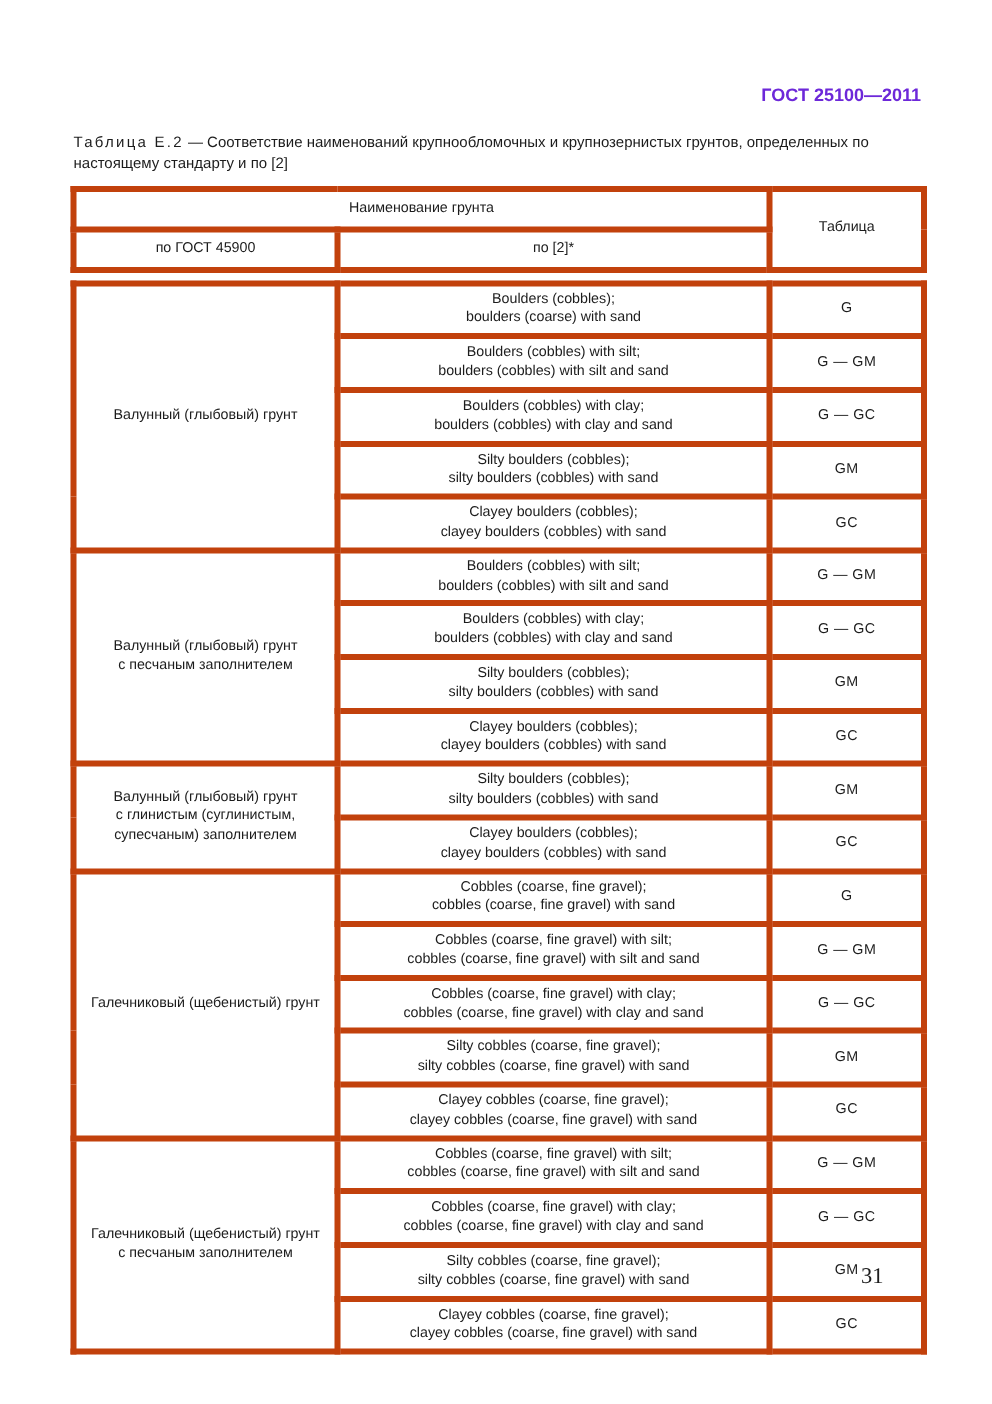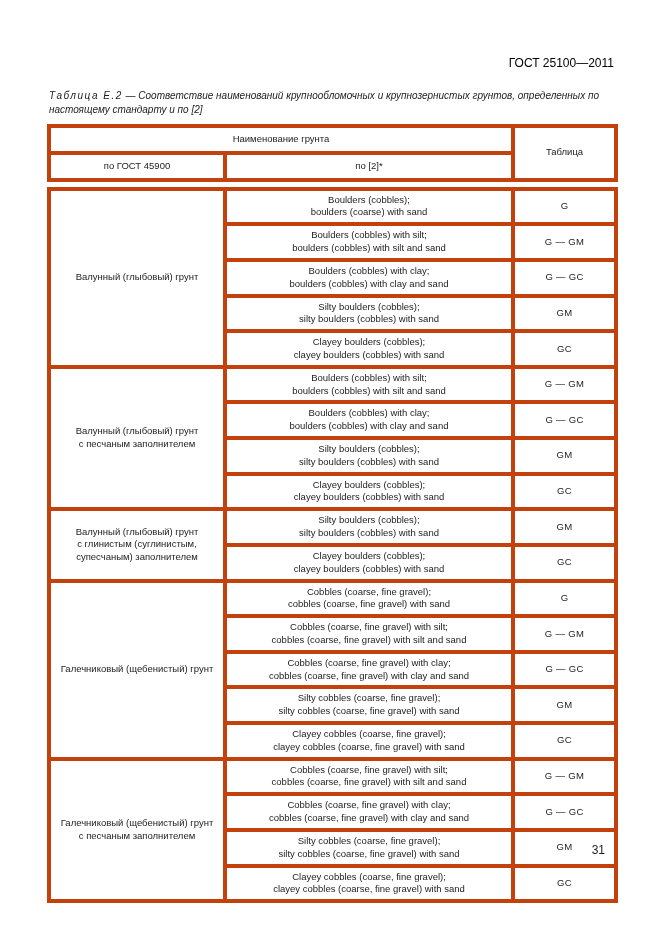--- a/index.html
+++ b/index.html
@@ -14,33 +14,32 @@
     background: #ffffff;
     font-family: "Liberation Sans", sans-serif;
     color: #1c1c1c;
     overflow: hidden;
   }
   .doc-header {
     position: absolute;
     top: 56px;
     right: 47px;
     font-size: 12px;
-    font-weight: normal;
-    color: #000000;
+    font-weight: bold;
+    color: #6d28d9;
   }
   .caption {
     position: absolute;
     top: 89px;
     left: 49px;
     width: 566px;
     font-size: 10px;
     line-height: 1.4;
     color: #1c1c1c;
     text-align: left;
-    font-style: italic;
   }
   .caption-label {
     letter-spacing: 1.5px;
   }
   .tbl-wrap {
     position: absolute;
     top: 124px;
     left: 47px;
     width: 567px;
   }
@@ -67,23 +66,24 @@
   }
   table.head td {
     padding: 5px 4px;
   }
   .cell-index {
     letter-spacing: 0.3px;
   }
   .page-number {
     position: absolute;
     top: 843px;
-    right: 56px;
-    font-size: 12px;
-    color: #1c1c1c;
+    right: 72px;
+    font-size: 15px;
+    color: #1c1c1c;
+    font-family: Liberation Serif, serif;
   }
 </style>
 </head>
 <body>
 
 <div class="page">
 
   <div class="doc-header">ГОСТ 25100—2011</div>
 
   <div class="caption">

